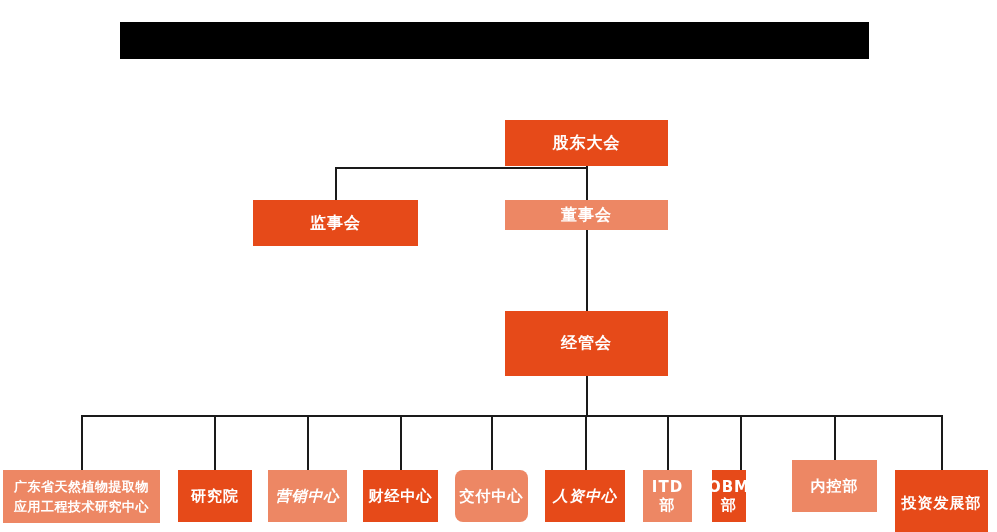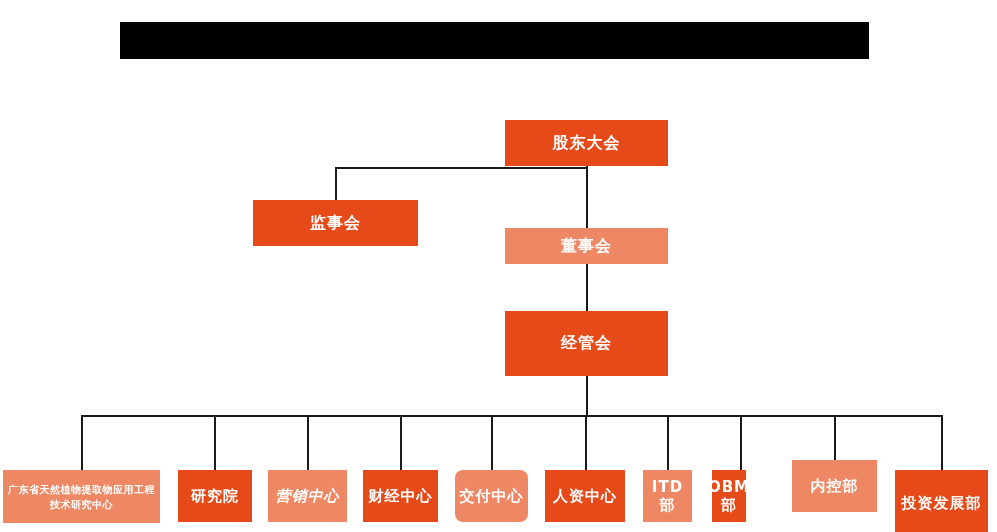--- a/index.html
+++ b/index.html
@@ -41,21 +41,21 @@
     font-weight: bold;
     z-index: 2;
     box-sizing: border-box;
     letter-spacing: 1px;
   }
   .node.deep  { background: var(--box-deep,  #e64a19); }
   .node.light { background: var(--box-light, #ed8764); }
   .node.top-level { font-size: 16px; }
   .node.dept { font-size: 15px; padding: 16px 3px; }
   .node.dept.small-text {
-    font-size: 10px;
+    font-size: 13px;
     line-height: 1.5;
     letter-spacing: 0.5px;
     padding: 2px 5px;
   }
 </style>
 </head>
 <body>
 
 <div class="canvas">
 
@@ -72,28 +72,28 @@
   <div class="line v" style="left:490.5px; top:415px; height:55px;"></div>
   <div class="line v" style="left:584.5px; top:415px; height:55px;"></div>
   <div class="line v" style="left:666.5px; top:415px; height:55px;"></div>
   <div class="line v" style="left:740px; top:415px; height:55px;"></div>
   <div class="line v" style="left:833.5px; top:415px; height:55px;"></div>
   <div class="line v" style="left:940.5px; top:415px; height:55px;"></div>
 
   <div class="node top-level deep" style="left:505px; top:92px; width:163px; height:46px;margin-top:28px;">股东大会</div>
 
   <div class="node top-level deep" style="left:253px; top:200px; width:165px; height:46px;">监事会</div>
-  <div class="node top-level light" style="left:505px; top:200px; width:163px; height:36px;margin-top:28px;">董事会</div>
+  <div class="node top-level light" style="left:505px; top:200px; width:163px; height:30px;">董事会</div>
 
   <div class="node top-level deep" style="left:505px; top:311px; width:163px; height:65px;">经管会</div>
 
   <div class="node dept small-text light" style="left:3px; top:470px; width:157px; height:53px;">广东省天然植物提取物应用工程技术研究中心</div>
   <div class="node dept deep" style="left:178px; top:470px; width:74px; height:52px;">研究院</div>
   <div class="node dept light" style="left:268px; top:470px; width:79px; height:52px;font-style:italic;">营销中心</div>
   <div class="node dept deep" style="left:363px; top:470px; width:75px; height:52px;">财经中心</div>
   <div class="node dept light" style="left:455px; top:470px; width:73px; height:52px;border-radius:8px;">交付中心</div>
-  <div class="node dept deep" style="left:545px; top:470px; width:80px; height:52px;">人资中心</div>
+  <div class="node dept deep" style="left:545px; top:470px; width:80px; height:52px;font-style:italic;">人资中心</div>
   <div class="node dept light" style="left:643px; top:470px; width:49px; height:52px;">ITD部</div>
   <div class="node dept deep" style="left:712px; top:470px; width:34px; height:52px;">OBM部</div>
   <div class="node dept light" style="left:792px; top:460px; width:85px; height:52px;">内控部</div>
   <div class="node dept deep" style="left:895px; top:470px; width:93px; height:67px;">投资发展部</div>
 
 </div>
 
 </body></html>

